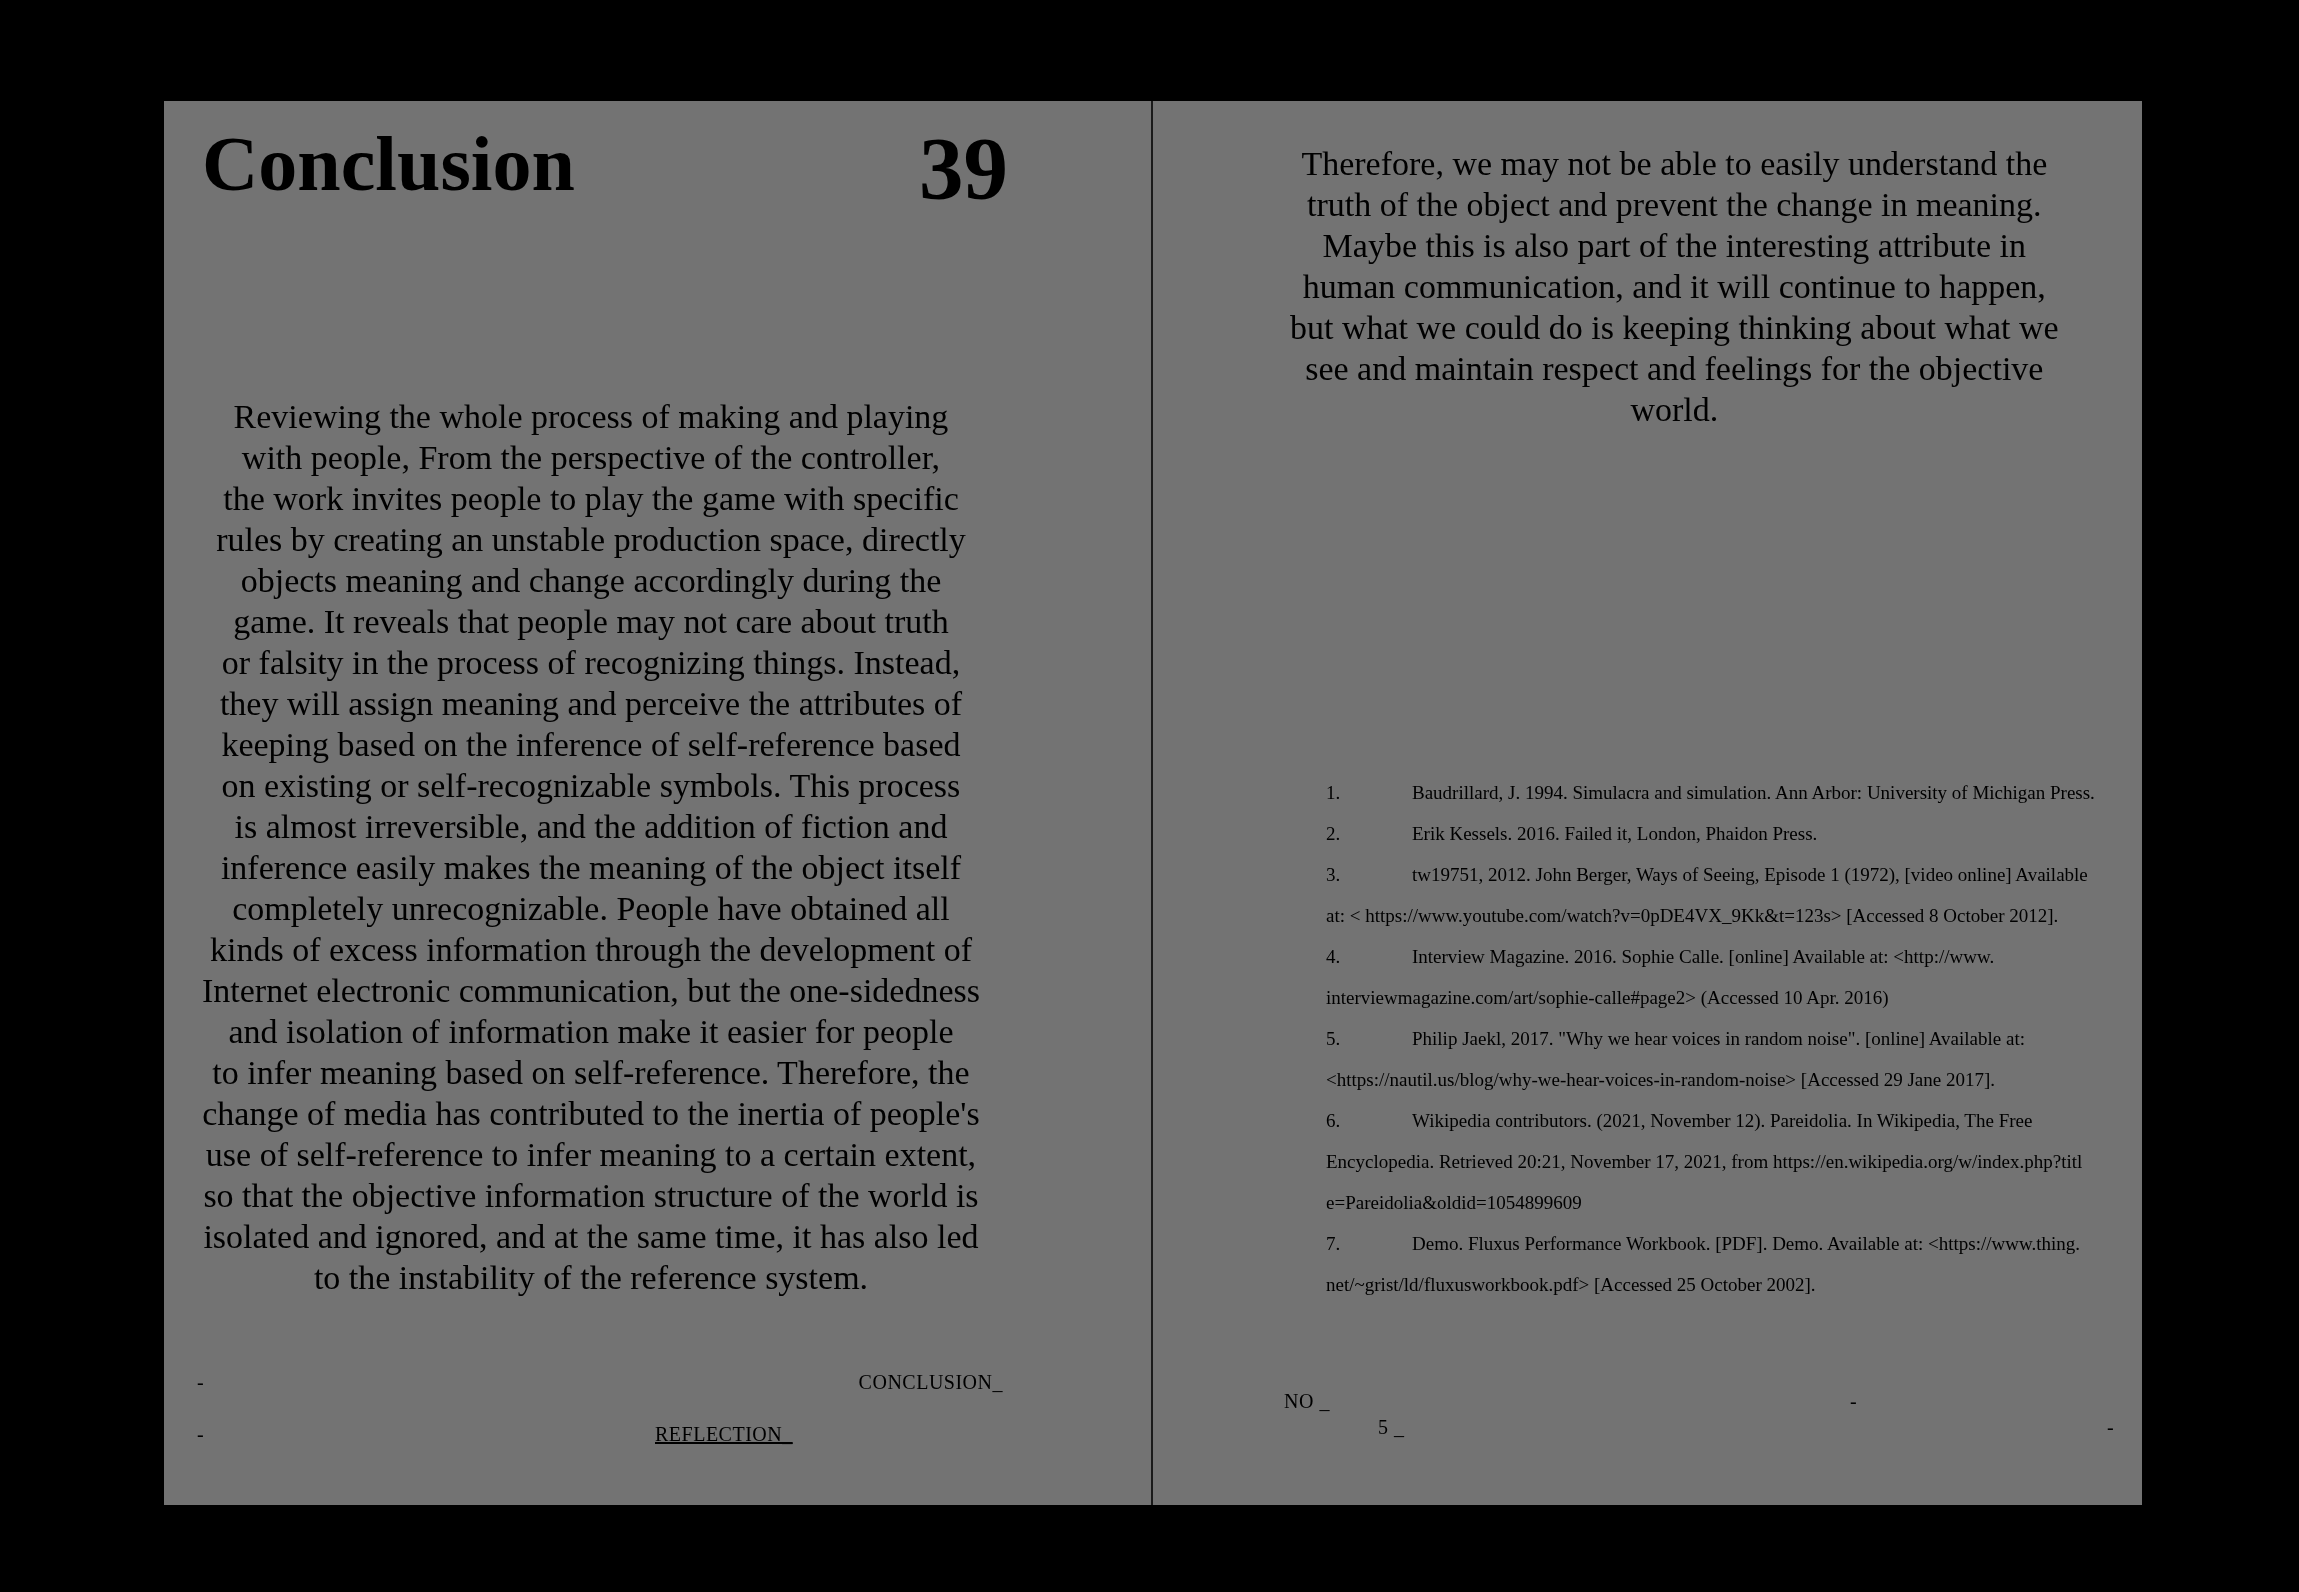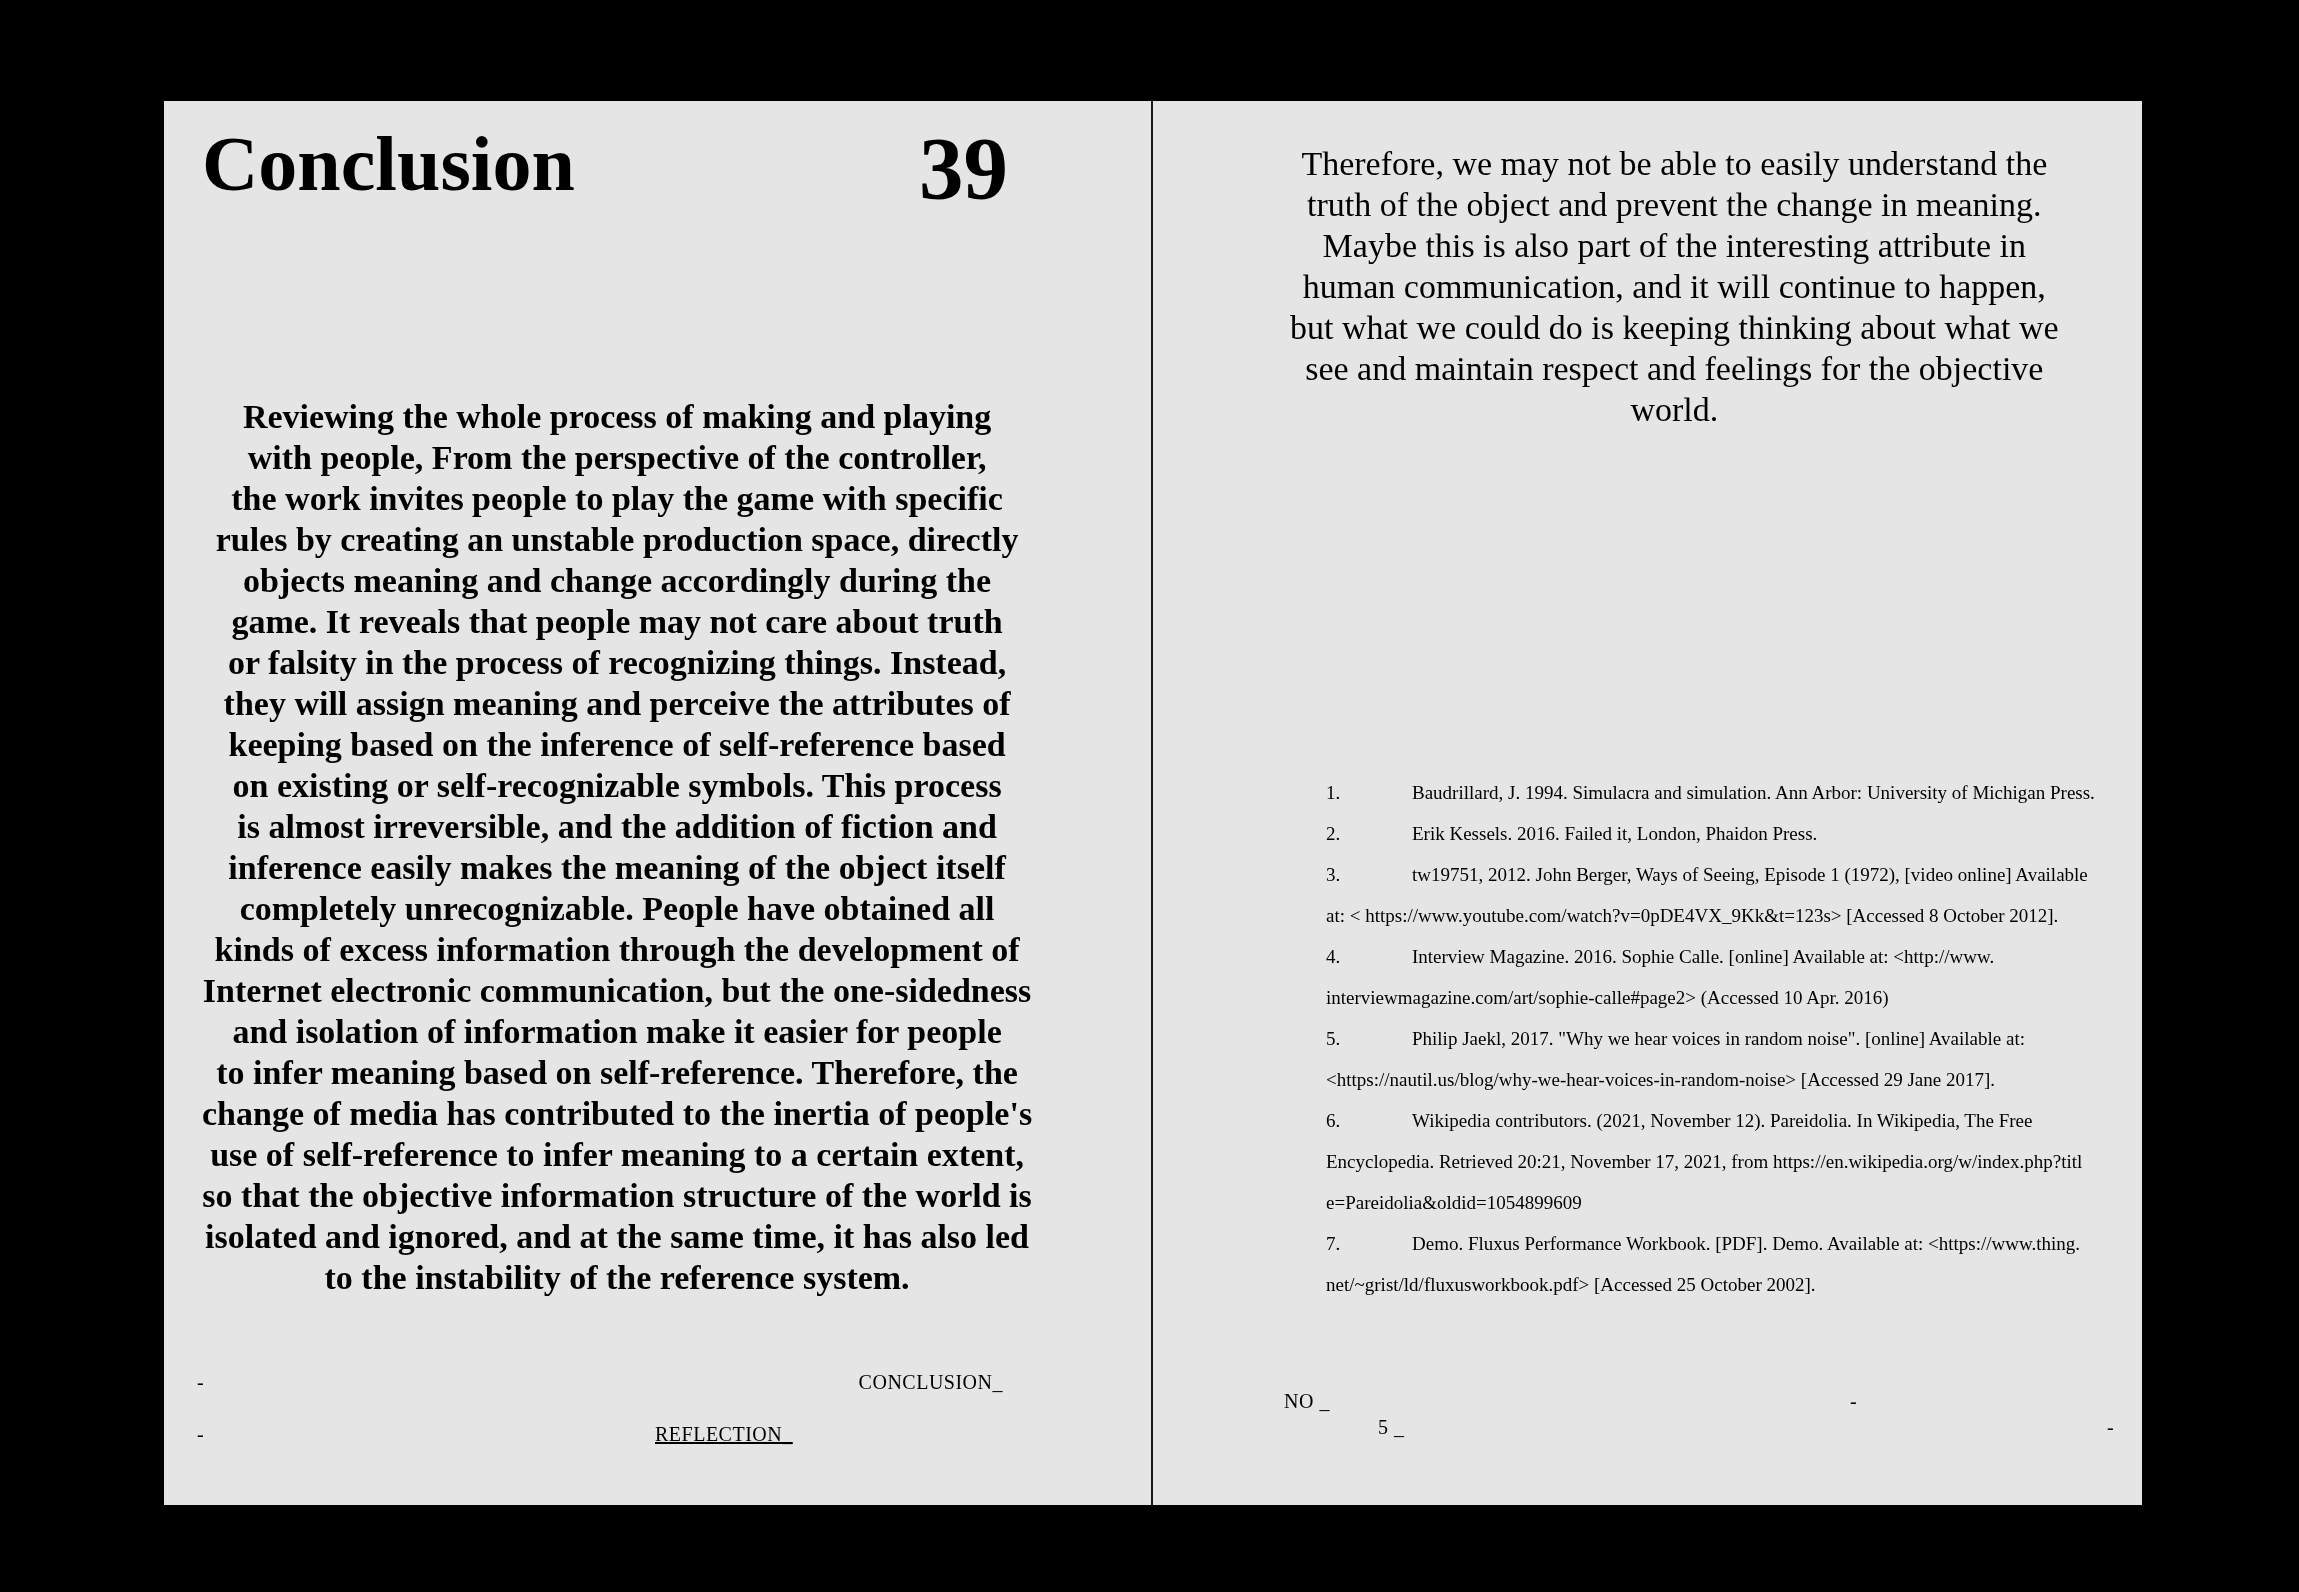--- a/index.html
+++ b/index.html
@@ -11,21 +11,21 @@
     overflow: hidden;
     font-family: "Liberation Serif", "DejaVu Serif", serif;
     color: #000000;
   }
   .spread {
     position: absolute;
     left: 164px;
     top: 101px;
     width: 1978px;
     height: 1404px;
-    background: #e5e5e5;
+    background: #737373;
   }
   .gutter {
     position: absolute;
     left: 987px;
     top: 0;
     width: 1.9px;
     height: 100%;
     background: #1a1a1a;
   }
   .abs { position: absolute; }
@@ -44,21 +44,21 @@
     font-weight: bold;
     line-height: 1;
     white-space: nowrap;
   }
   .bodycol { font-size: 34px; text-align: center; }
   .bodycol .bline {
     height: 41px;
     line-height: 41px;
     white-space: nowrap;
   }
-  .left-body  { left: 38px;   top: 295px; font-weight: bold; }
+  .left-body  { left: 38px;   top: 295px; }
   .right-body { left: 1126px; top: 42px; }
   .refs {
     left: 1120px;
     top: 671px;
     font-size: 19px;
     margin-left: 42px;
   }
   .refs .ref-row {
     height: 41px;
     line-height: 41px;

